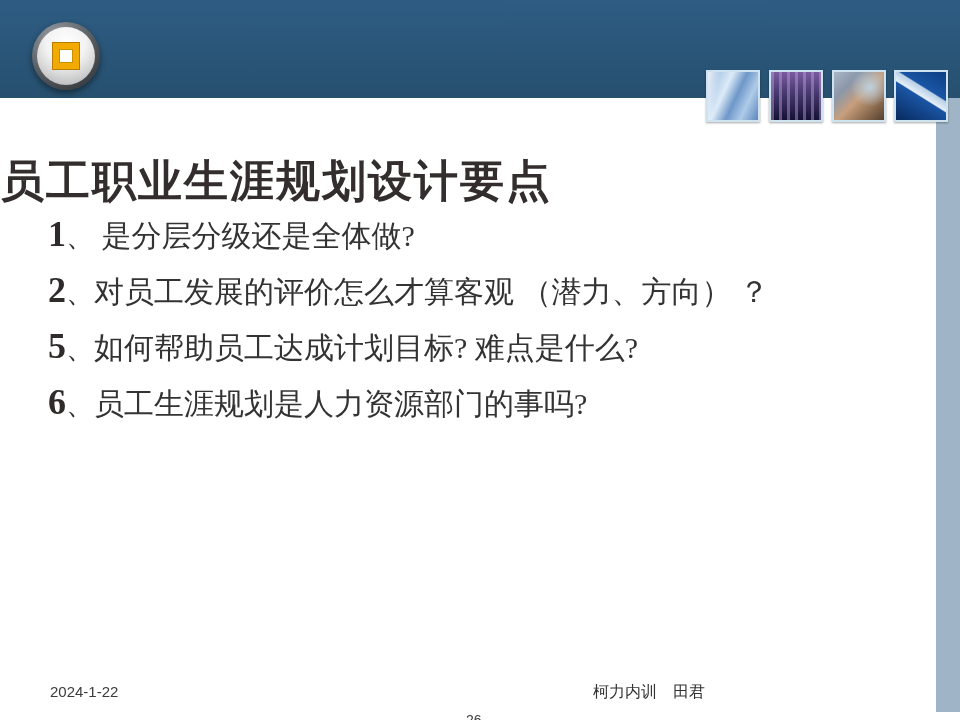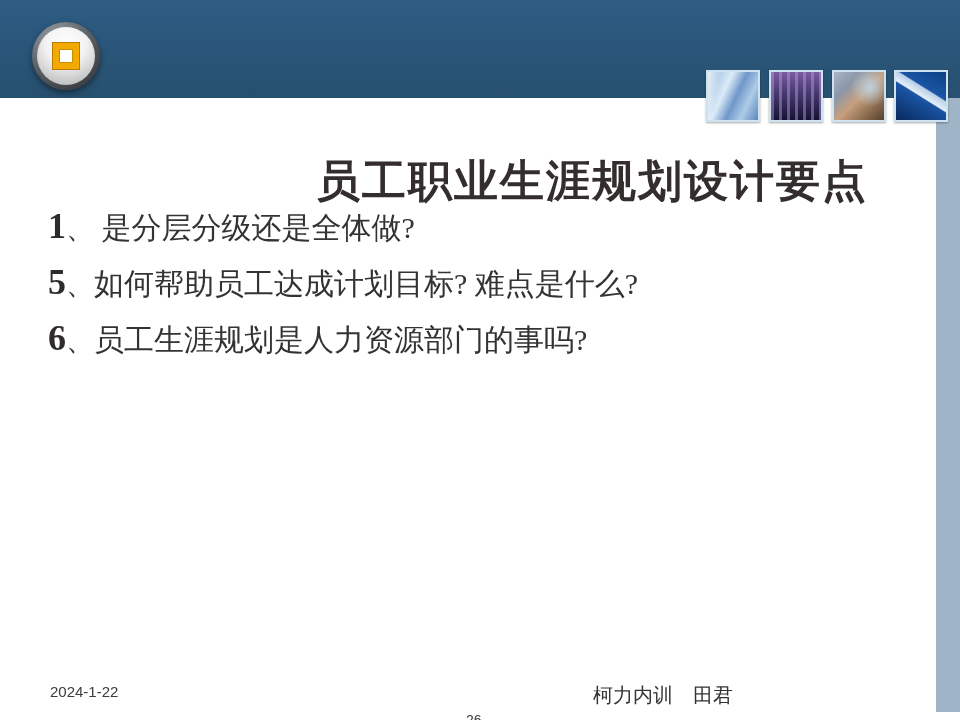--- a/index.html
+++ b/index.html
@@ -58,43 +58,43 @@
       linear-gradient(210deg, #0d3f82 0%, #1d5bae 45%, #082a5e 100%);
   }
   .side-bar{
     position:absolute;left:936px;top:98px;width:24px;height:614px;
     background:var(--side-bar,#9fb5c7);
   }
 
   
   .title{
     position:absolute;left:0;top:122px;width:960px;box-sizing:border-box;
-    padding-right:92px;text-align:right;
+    padding-right:92px;text-align:left;
     font-size:44px;font-weight:bold;line-height:62px;
     color:var(--title-color,#332e2d);
     letter-spacing:2px;
   }
   .qlist{
     position:absolute;left:48px;top:200px;width:860px;
     list-style:none;margin:0;padding:0;
   }
   .qlist li{
-    height:56px;line-height:52px;
+    height:56px;line-height:68px;
     font-size:30px;color:var(--text-color,#333333);
     white-space:nowrap;
   }
   .qlist .num{font-size:36px;font-weight:bold;color:#2f2b2b;}
   .qlist .sep{font-size:28px;}
 
   
   .footer{position:absolute;left:0;top:680px;width:817px;height:26px;
     font-family:"Liberation Sans","DejaVu Sans",sans-serif;color:#3c3c3c;}
   .footer-date{position:absolute;left:50px;top:3px;font-size:15px;}
   .footer-page{position:absolute;left:466px;top:4px;font-size:14px;margin-top:28px;}
-  .footer-credit{position:absolute;left:593px;top:2px;font-size:20px;
+  .footer-credit{position:absolute;left:593px;top:2px;font-size:16px;
     font-family:Liberation Serif, serif;color:#333;}
 </style>
 </head>
 <body>
 
 <div class="slide">
 
   <div class="header-bar">
     <div class="logo">
       <div class="logo-face">
@@ -109,20 +109,21 @@
     <div class="photo photo-1"></div>
     <div class="photo photo-2"></div>
     <div class="photo photo-3"></div>
     <div class="photo photo-4"></div>
   </div>
 
   <h1 class="title">员工职业生涯规划设计要点</h1>
 
   <ul class="qlist">
     <li><span class="num">1</span><span class="sep">、</span><span> 是分层分级还是全体做?</span></li>
+    <li><span class="num">2</span><span class="sep">、</span><span>对员工发展的评价怎么才算客观 （潜力、方向） ？</span></li>
     <li><span class="num">5</span><span class="sep">、</span><span>如何帮助员工达成计划目标?  难点是什么?</span></li>
     <li><span class="num">6</span><span class="sep">、</span><span>员工生涯规划是人力资源部门的事吗?</span></li>
   </ul>
 
   <div class="footer">
     <span class="footer-date">2024-1-22</span>
     <span class="footer-page">26</span>
     <span class="footer-credit">柯力内训　田君</span>
   </div>
 

